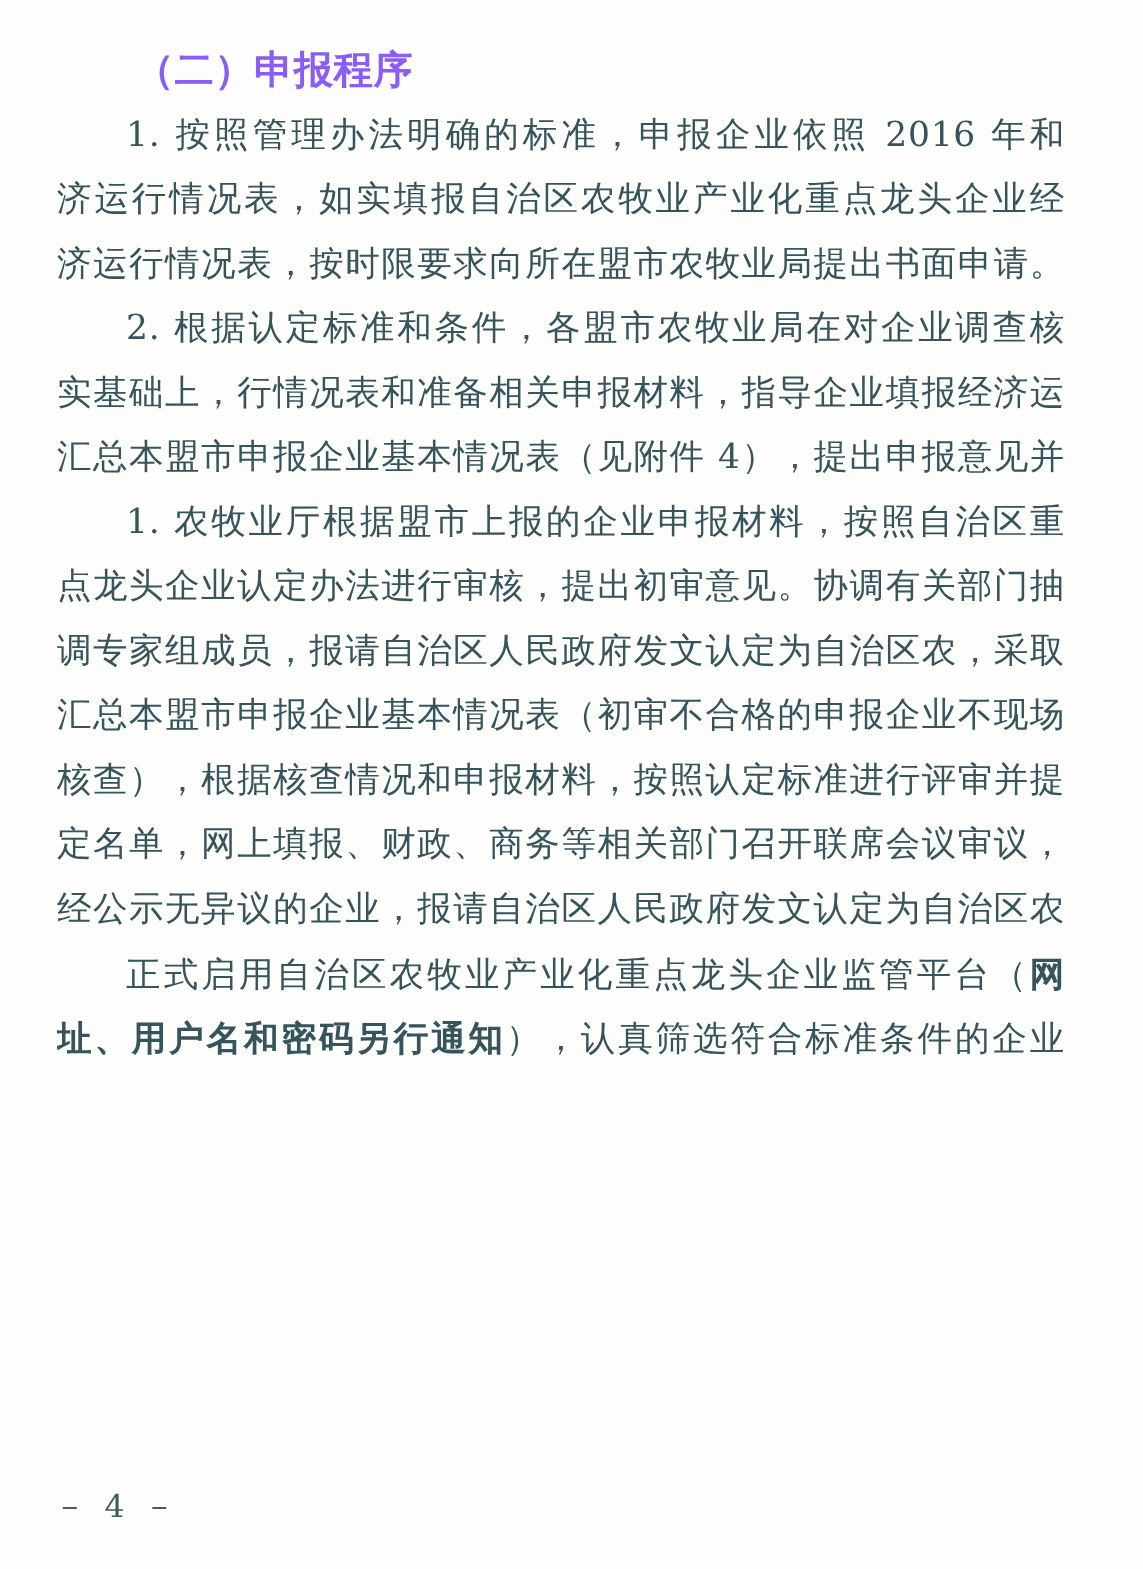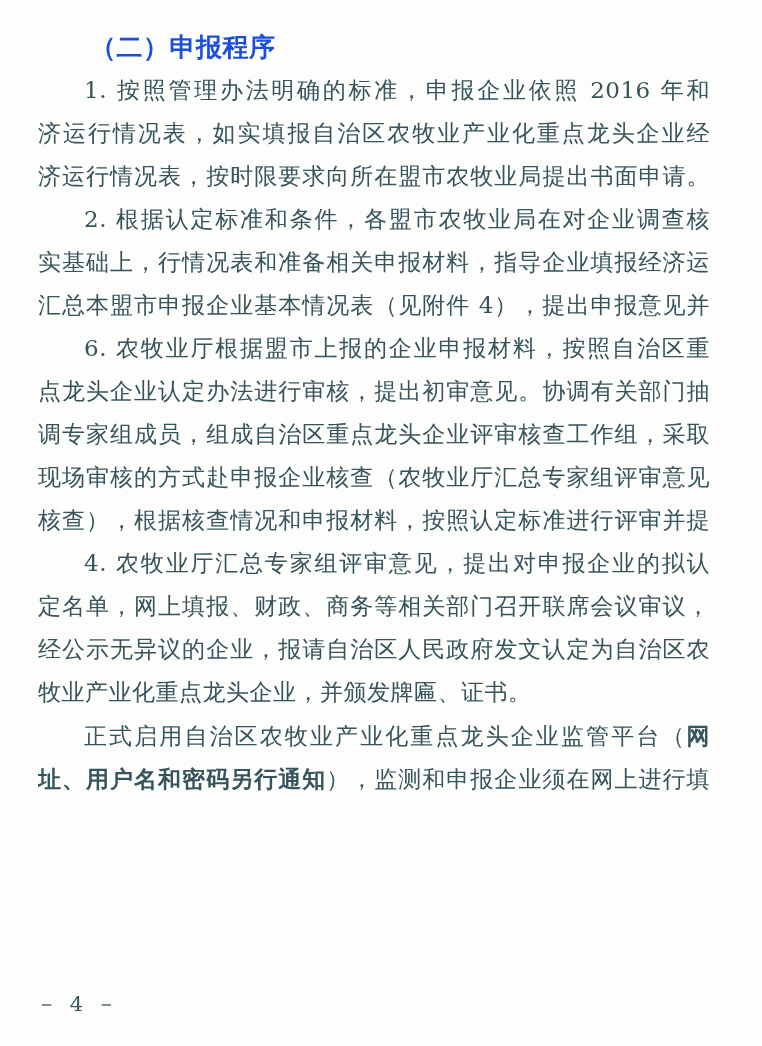--- a/index.html
+++ b/index.html
@@ -31,21 +31,21 @@
   }
   .line.para-end {
     text-align-last: left;
   }
   .line.indent {
     text-indent: 2em;
   }
   .heading {
     font-weight: bold;
     font-size: 26px;
-    color: #1d4ed8;
+    color: #8b5cf6;
     text-align-last: left;
   }
   .bold {
     font-weight: bold;
   }
   .footer {
     position: absolute;
     left: 36px;
     top: 990px;
     font-size: 21px;
@@ -67,36 +67,34 @@
       <div class="line">济运行情况表，按时限要求向所在盟市农牧业局提出书面申请。</div>
     </div>
 
     <div>
       <div class="line indent">2. 根据认定标准和条件，各盟市农牧业局在对企业调查核</div>
       <div class="line">实基础上，行情况表和准备相关申报材料，指导企业填报经济运</div>
       <div class="line">汇总本盟市申报企业基本情况表（见附件 4），提出申报意见并经</div>
     </div>
 
     <div>
-      <div class="line indent">6. 农牧业厅根据盟市上报的企业申报材料，按照自治区重</div>
+      <div class="line indent">1. 农牧业厅根据盟市上报的企业申报材料，按照自治区重</div>
       <div class="line">点龙头企业认定办法进行审核，提出初审意见。协调有关部门抽</div>
-      <div class="line">调专家组成员，组成自治区重点龙头企业评审核查工作组，采取</div>
-      <div class="line">现场审核的方式赴申报企业核查（农牧业厅汇总专家组评审意见</div>
+      <div class="line">调专家组成员，报请自治区人民政府发文认定为自治区农，采取</div>
+      <div class="line">汇总本盟市申报企业基本情况表（初审不合格的申报企业不现场</div>
       <div class="line">核查），根据核查情况和申报材料，按照认定标准进行评审并提</div>
     </div>
 
     <div>
-      <div class="line indent">4. 农牧业厅汇总专家组评审意见，提出对申报企业的拟认</div>
       <div class="line">定名单，网上填报、财政、商务等相关部门召开联席会议审议，</div>
       <div class="line">经公示无异议的企业，报请自治区人民政府发文认定为自治区农</div>
-      <div class="line para-end">牧业产业化重点龙头企业，并颁发牌匾、证书。</div>
     </div>
 
 
     <div>
       <div class="line indent"><span>正式启用自治区农牧业产业化重点龙头企业监管平台（</span><span class="bold">网</span></div>
-      <div class="line"><span class="bold">址、用户名和密码另行通知</span><span>），监测和申报企业须在网上进行填</span></div>
+      <div class="line"><span class="bold">址、用户名和密码另行通知</span><span>），认真筛选符合标准条件的企业</span></div>
     </div>
 
   </div>
 
   <div class="footer">－ 4 －</div>
 </div>
 
 </body></html>

